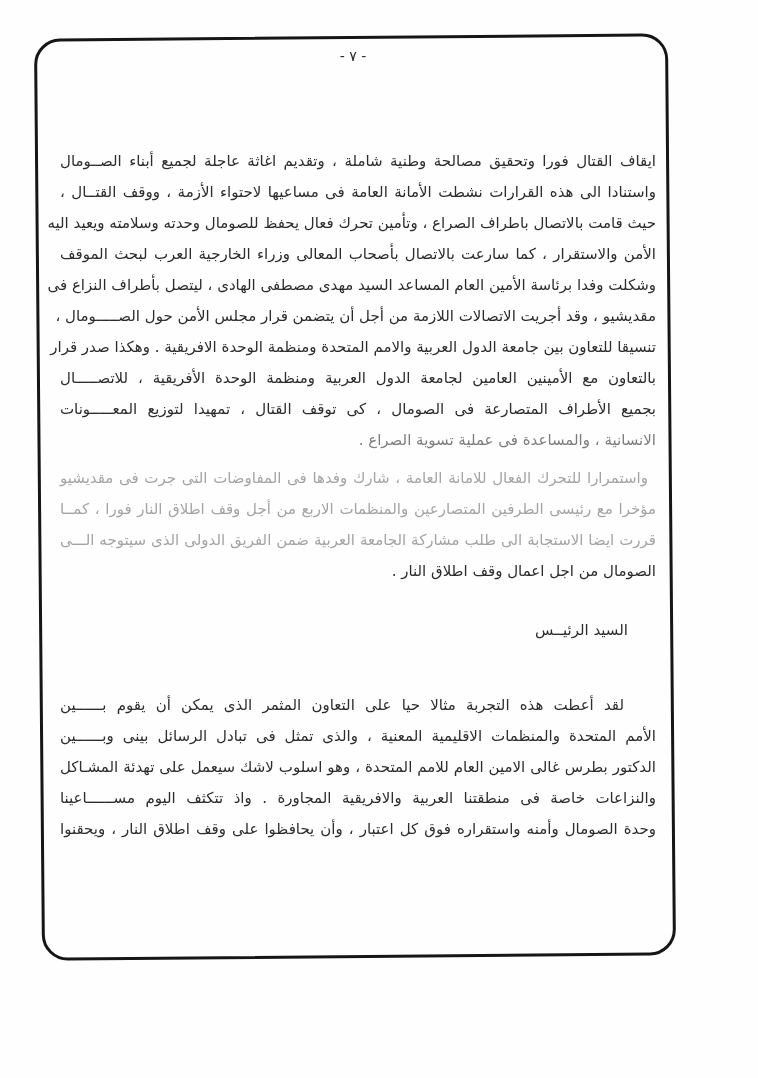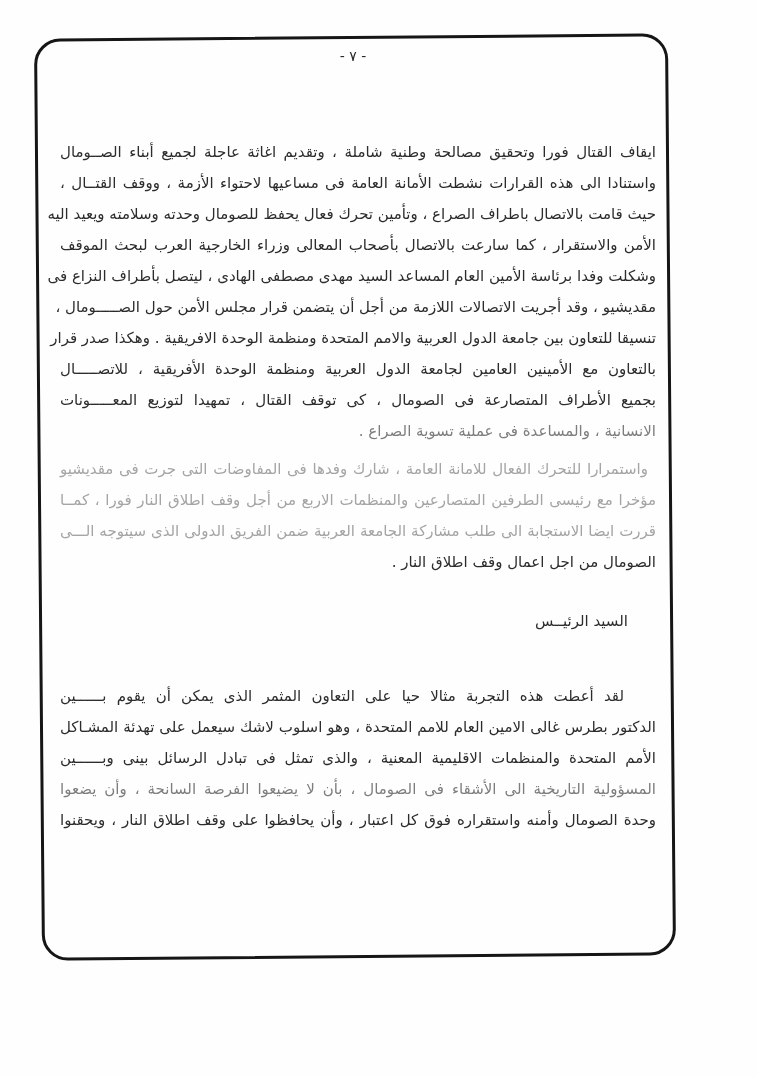--- a/index.html
+++ b/index.html
@@ -35,21 +35,21 @@
     top: 48px;
     width: 630px;
     text-align: center;
     font-size: 14px;
     letter-spacing: 4px;
     color: #2c2c2c;
   }
   .textblock {
     position: absolute;
     left: 60px;
-    top: 137px;
+    top: 146px;
     width: 596px;
     direction: rtl;
     unicode-bidi: embed;
     font-size: 15px;
     color: #2c2c2c;
   }
   .para { margin: 0; }
   .line {
     height: 31px;
     line-height: 31px;
@@ -90,19 +90,19 @@
         <div class="line align-justify tone-faded" style="padding-right: 8px;">واستمرارا للتحرك الفعال للامانة العامة ، شارك وفدها فى المفاوضات التى جرت فى مقديشيو</div>
         <div class="line align-justify tone-faded">مؤخرا مع رئيسى الطرفين المتصارعين والمنظمات الاربع من أجل وقف اطلاق النار فورا ، كمــا</div>
         <div class="line align-justify tone-faded">قررت ايضا الاستجابة الى طلب مشاركة الجامعة العربية ضمن الفريق الدولى الذى سيتوجه الـــى</div>
         <div class="line align-right">الصومال من اجل اعمال وقف اطلاق النار .</div>
       </div>
       <div class="para" data-block="salutation">
         <div class="line align-right">السيد الرئيــس</div>
       </div>
       <div class="para" data-block="p3">
         <div class="line align-justify" style="padding-right: 32px;">لقد أعطت هذه التجربة مثالا حيا على التعاون المثمر الذى يمكن أن يقوم بــــــين</div>
+        <div class="line align-justify">الأمم المتحدة والمنظمات الاقليمية المعنية ، والذى تمثل فى تبادل الرسائل بينى وبــــــين</div>
         <div class="line align-justify">الدكتور بطرس غالى الامين العام للامم المتحدة ، وهو اسلوب لاشك سيعمل على تهدئة المشـاكل</div>
-        <div class="line align-justify">الأمم المتحدة والمنظمات الاقليمية المعنية ، والذى تمثل فى تبادل الرسائل بينى وبــــــين</div>
-        <div class="line align-justify tone-mid">المسؤولية التاريخية الى الأشقاء فى الصومال ، بأن لا يضيعوا الفرصة السانحة ، وأن يضعوا</div>
+        <div class="line align-justify">والنزاعات خاصة فى منطقتنا العربية والافريقية المجاورة . واذ تتكثف اليوم مســــــاعينا</div>
         <div class="line align-justify">وحدة الصومال وأمنه واستقراره فوق كل اعتبار ، وأن يحافظوا على وقف اطلاق النار ، ويحقنوا</div>
       </div>
     </div>
 </div>
 
 </body></html>

